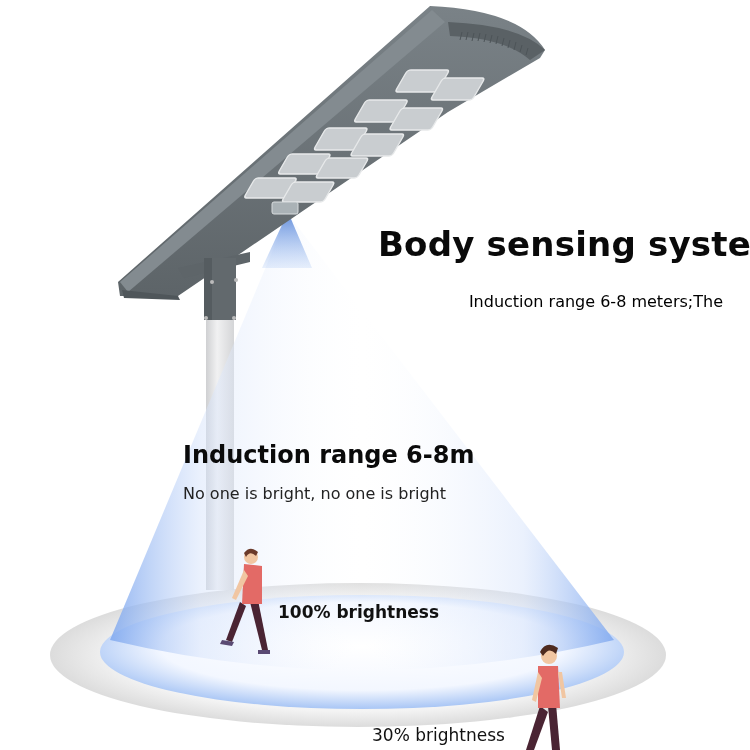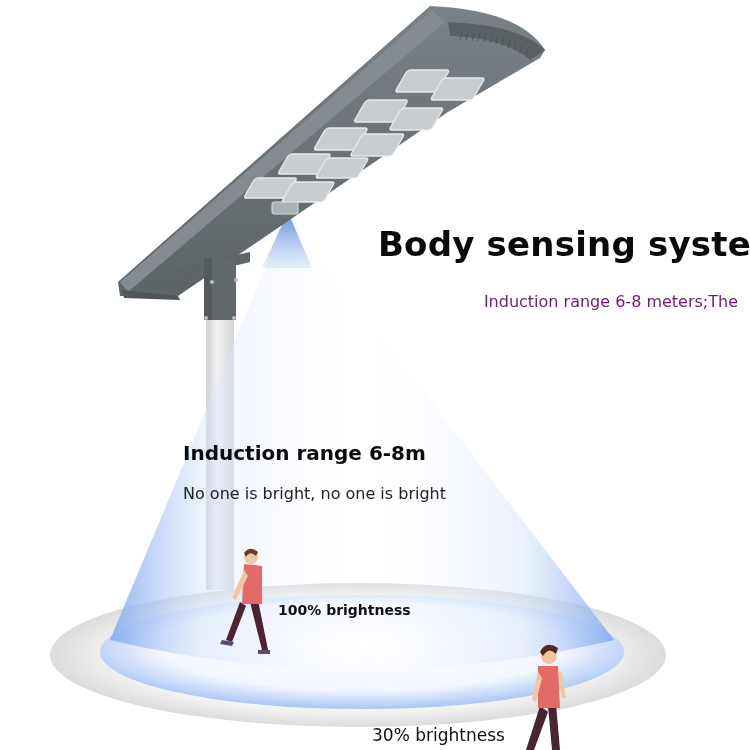--- a/index.html
+++ b/index.html
@@ -1,25 +1,25 @@
 <!DOCTYPE html>
 <html><head>
   <meta charset="utf-8">
   <style>
     html, body { margin: 0; padding: 0; }
     body { width: 750px; height: 750px; background: #ffffff; overflow: hidden; position: relative; font-family: "DejaVu Sans", "Liberation Sans", sans-serif; }
     .stage { position: absolute; left: 0; top: 0; width: 750px; height: 750px; }
     svg.art { position: absolute; left: 0; top: 0; width: 750px; height: 750px; }
     .txt { position: absolute; color: #111; white-space: nowrap; }
     .title { left: 378px; top: 224px; font-size: 34px; font-weight: bold; letter-spacing: 0.2px; color: #0a0a0a; }
-    .desc { right: 12px; top: 286px; font-size: 16px; line-height: 31px; color: #701a75; text-align: right; white-space: normal; width: 340px; }
+    .desc { right: 27px; top: 286px; font-size: 16px; line-height: 31px; color: #000000; text-align: right; white-space: normal; width: 340px; }
     .desc span { display: block; }
-    .range-title { left: 183px; top: 441px; font-size: 20px; font-weight: bold; color: #0a0a0a; }
+    .range-title { left: 183px; top: 441px; font-size: 24px; font-weight: bold; color: #0a0a0a; }
     .range-sub { left: 183px; top: 484px; font-size: 16px; color: #222; }
-    .b100 { left: 278px; top: 602px; font-size: 14px; font-weight: bold; color: #111; }
+    .b100 { left: 278px; top: 602px; font-size: 17px; font-weight: bold; color: #111; }
     .b30 { left: 372px; top: 725px; font-size: 17px; font-weight: normal; color: #111; }
   </style>
 </head>
 <body>
 
 <div class="stage">
   <svg class="art" viewBox="0 0 750 750" xmlns="http://www.w3.org/2000/svg">
     <defs>
       <radialGradient id="ringGrad" cx="50%" cy="50%" r="50%">
         <stop offset="0%" stop-color="#ffffff"></stop>

